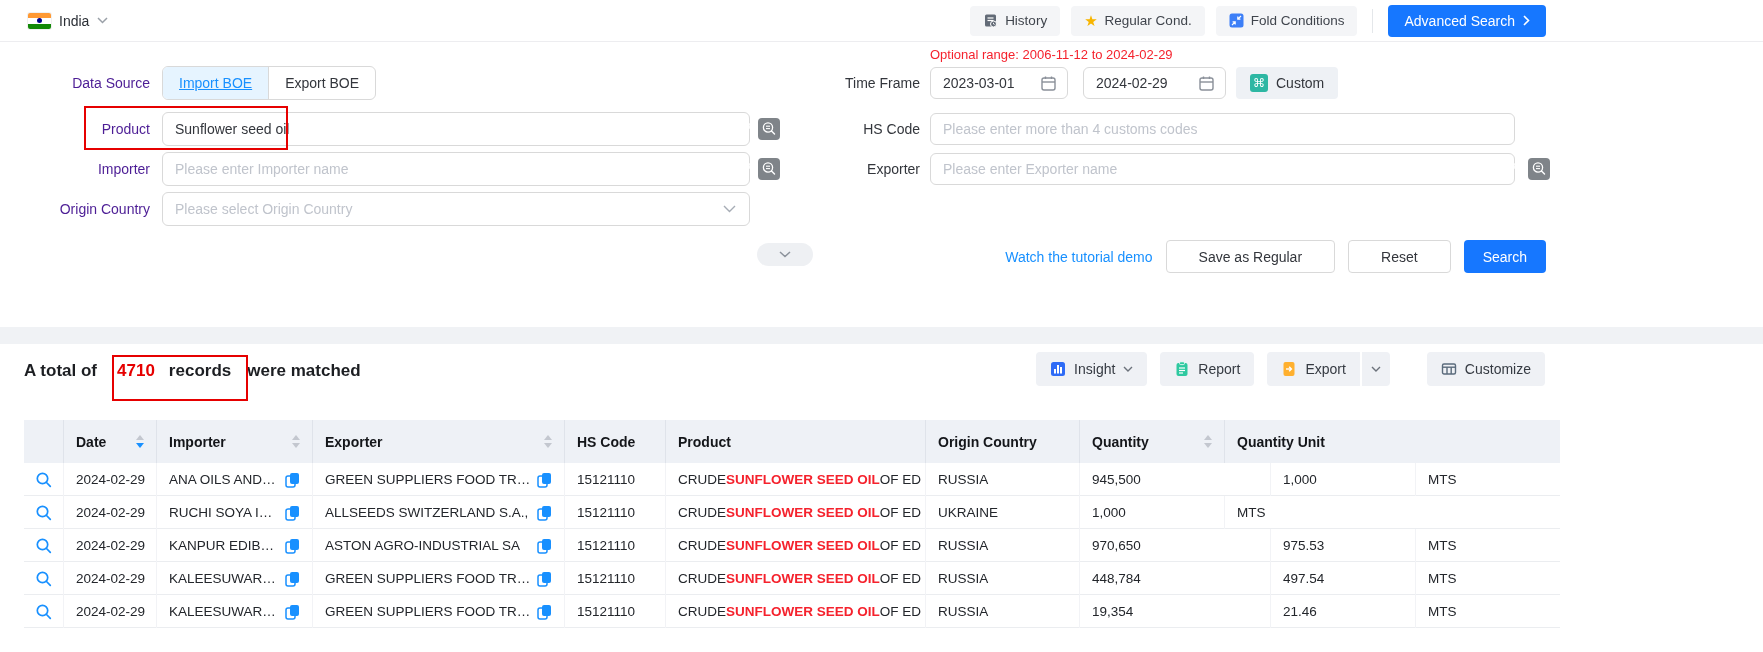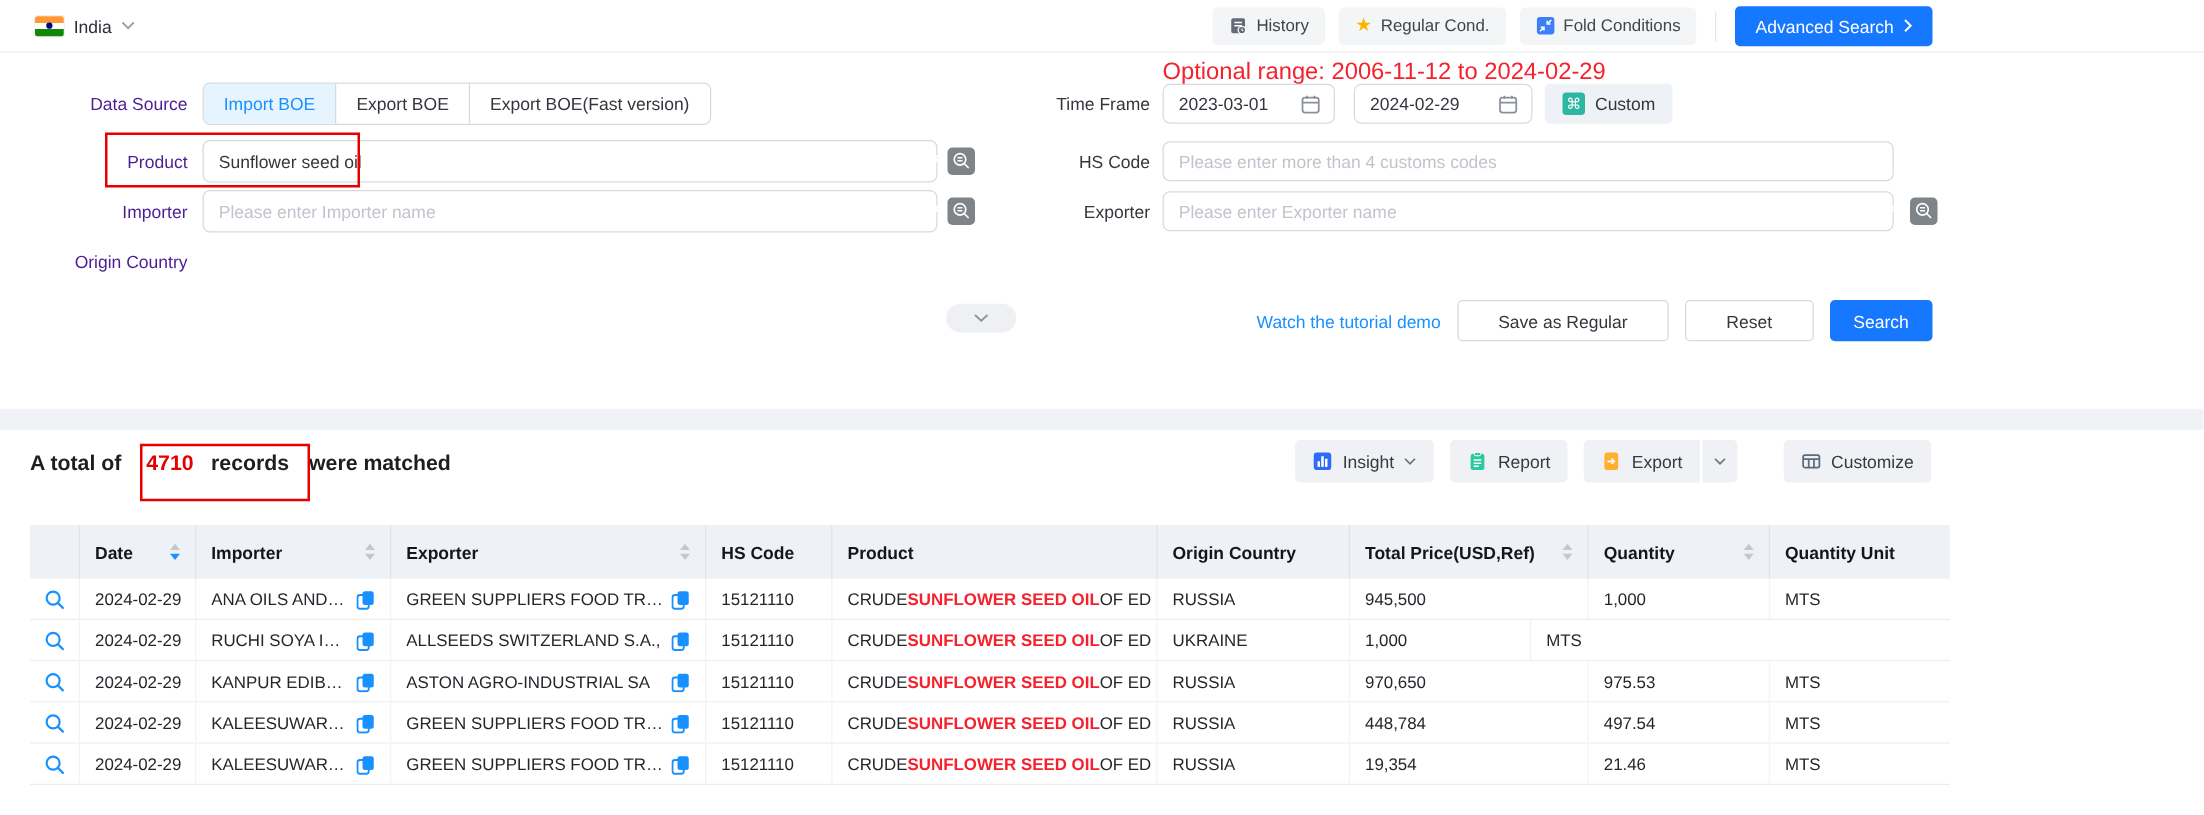--- a/index.html
+++ b/index.html
@@ -21,28 +21,28 @@
   .tb-btn { display:flex; align-items:center; gap:7px; height:30px; padding:0 13px; background:#f4f5f7;
             border-radius:4px; font-size:13.5px; color:#40454d; cursor:pointer; white-space:nowrap; }
   .tb-divider { width:1px; height:24px; background:#e4e7ea; margin:0 4px; }
   .btn-primary { display:flex; align-items:center; gap:8px; height:32px; padding:0 16px; background:#1677ff;
                  color:#fff; border-radius:4px; font-size:14px; cursor:pointer; white-space:nowrap; }
   .star-ic { color:#f7b500; font-size:15px; line-height:1; }
 
   
   .f-label { position:absolute; width:150px; text-align:right; font-size:14px; color:#4c1d95; line-height:34px; }
   .f-label-r { position:absolute; left:770px; width:150px; text-align:right; font-size:14px; color:#33363c; line-height:34px; }
-  .optional-range { position:absolute; left:930px; top:47px; font-size:19px; color:#f5222d; }
+  .optional-range { position:absolute; left:930px; top:47px; font-size:13px; color:#f5222d; }
 
   .tabs { position:absolute; left:162px; top:66px; display:flex; border:1px solid #d9d9d9; border-radius:6px;
           overflow:hidden; background:#fff; }
   .tab { line-height:32px; height:32px; padding:0 16px; font-size:14px; color:#33363c; cursor:pointer;
          border-left:1px solid #d9d9d9; white-space:nowrap; }
   .tab:first-child { border-left:none; }
-  .tab.active { background:#e6f4ff; color:#1890ff; }
+  .tab.active { background:#e6f4ff; color:#1890ff;text-decoration:underline; }
 
   .inp { position:absolute; height:34px; border:1px solid #d9d9d9; border-radius:6px; background:#fff;
          font-size:14px; color:#33363c; padding:0 36px 0 12px; font-family:inherit; outline:none; width:100%; }
   .inp::placeholder { color:#c0c4cc; }
   .inp-wrap { position:absolute; }
   .inp-wrap .inp { position:relative; left:0; top:0; }
   .ic-in-right { position:absolute; right:8px; top:50%; transform:translateY(-50%); }
 
   .date-inp { position:absolute; height:32px; border:1px solid #d9d9d9; border-radius:6px; display:flex;
               align-items:center; justify-content:space-between; padding:0 10px 0 12px; font-size:14px; color:#33363c; background:#fff; }
@@ -158,21 +158,20 @@
       </div>
     </div>
   </div>
 
   <div class="optional-range">Optional range:  2006-11-12 to 2024-02-29</div>
 
   <div class="f-label" style="left:0;top:66px;">Data Source</div>
   <div class="tabs">
       <span class="tab active">Import BOE</span>
       <span class="tab">Export BOE</span>
-      <span class="tab">Export BOE(Fast version)</span>
     </div>
 
   <div class="f-label-r" style="top:66px;">Time Frame</div>
   <div class="date-inp" style="left:930px;top:67px;width:138px;">
     <span>2023-03-01</span>
     <svg width="17" height="17" viewBox="0 0 17 17">
         <rect x="2" y="3" width="13" height="12" rx="2" fill="none" stroke="#8a9099" stroke-width="1.4"></rect>
         <line x1="2" y1="7" x2="15" y2="7" stroke="#8a9099" stroke-width="1.4"></line>
         <line x1="5.5" y1="1.5" x2="5.5" y2="4" stroke="#8a9099" stroke-width="1.4"></line>
         <line x1="11.5" y1="1.5" x2="11.5" y2="4" stroke="#8a9099" stroke-width="1.4"></line>
@@ -254,20 +253,26 @@
   <span class="batch-ic" style="left:1528px;top:158px;">
     <svg width="16" height="16" viewBox="0 0 16 16">
         <circle cx="7" cy="6.5" r="4.6" fill="none" stroke="#fff" stroke-width="1.3"></circle>
         <line x1="5" y1="5.2" x2="9" y2="5.2" stroke="#fff" stroke-width="1.1"></line>
         <line x1="5" y1="7.6" x2="9" y2="7.6" stroke="#fff" stroke-width="1.1"></line>
         <line x1="10.5" y1="10" x2="13.5" y2="13" stroke="#fff" stroke-width="1.4" stroke-linecap="round"></line>
       </svg>
   </span>
 
   <div class="f-label" style="left:0;top:192px;">Origin Country</div>
+  <div class="inp-wrap" style="left:162px;top:192px;width:588px;">
+    <input class="inp" readonly="" placeholder="Please select Origin Country" style="">
+    <svg class="ic-in-right" width="13" height="8" viewBox="0 0 13 8" style="right:14px;">
+        <polyline points="1,1 6.5,6.5 12,1" fill="none" stroke="#a6acb5" stroke-width="1.4"></polyline>
+      </svg>
+  </div>
 
 
   <div class="collapse-pill">
     <svg width="12" height="7" viewBox="0 0 12 7">
         <polyline points="1,1 6,5.5 11,1" fill="none" stroke="#8d939c" stroke-width="1.5"></polyline>
       </svg>
   </div>
 
   <div class="f-actions">
     <span class="link">Watch the tutorial demo</span>
@@ -362,27 +367,20 @@
         </div>
         <div class="th" style="width: 101px;">
           <span>HS Code</span>
         </div>
         <div class="th" style="width: 260px;">
           <span>Product</span>
         </div>
         <div class="th" style="width: 154px;">
           <span>Origin Country</span>
         </div>
-        <div class="th" style="width: 191px;">
-          <span>Total Price(USD,Ref)</span>
-          <span class="sorter">
-            <span class="caret-up"></span>
-            <span class="caret-down"></span>
-          </span>
-        </div>
         <div class="th" style="width: 145px;">
           <span>Quantity</span>
           <span class="sorter">
             <span class="caret-up"></span>
             <span class="caret-down"></span>
           </span>
         </div>
         <div class="th" style="width: 144px;">
           <span>Quantity Unit</span>
         </div>

